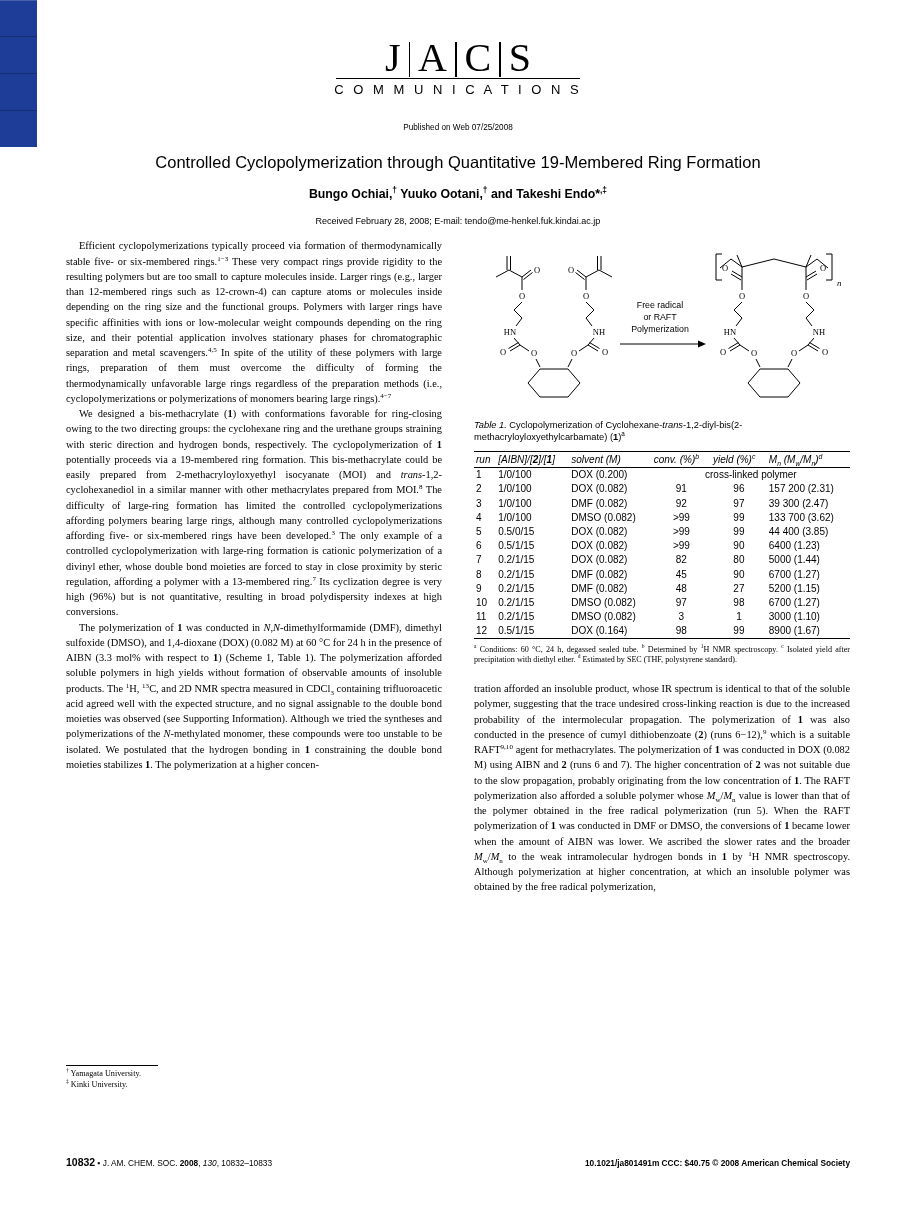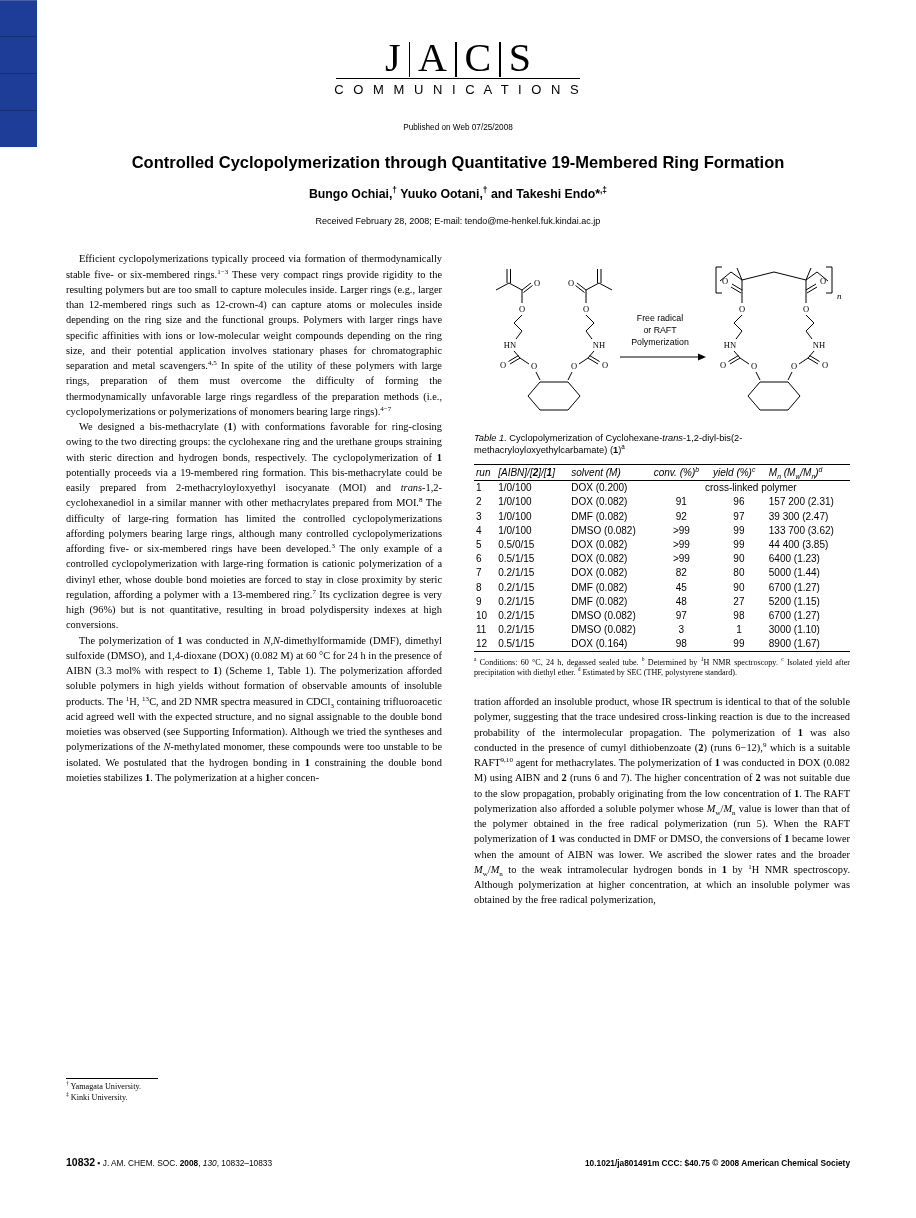--- a/index.html
+++ b/index.html
@@ -22,27 +22,27 @@
   .header { text-align:center; padding-top:40px; }
   .logo { display:inline-block; }
   .logo-row { display:flex; align-items:flex-end; justify-content:center; }
   .logo-letter { font-family:"Liberation Serif", serif; font-size:40px; line-height:0.92; padding:0 8px; }
   .logo-sep { width:1.5px; height:35px; background:#000; }
   .logo-rule { border-top:1.2px solid #000; margin:1px 2px 3px; }
   .communications { font-family:"Liberation Sans", sans-serif; font-size:13px; letter-spacing:3px; }
   .published { margin-top:25px; font-family:"Liberation Sans", sans-serif; font-size:8.2px; }
   .title {
     margin:20px auto 0; max-width:680px;
-    font-family:"Liberation Sans", sans-serif; font-weight:bold;
+    font-family:"Liberation Sans", sans-serif; font-weight:normal;
     font-size:16.5px; line-height:1.25;
   }
   .authors { margin-top:15px; font-family:"Liberation Sans", sans-serif; font-weight:bold; font-size:12.3px; }
   .affiliation { margin:10px auto 0; max-width:775px; font-style:italic; font-size:10.9px; line-height:14px; }
   .received { margin-top:15px; font-family:"Liberation Sans", sans-serif; font-size:9px; }
-  .columns { display:flex; gap:32px; padding:0 66px; margin-top:25px; }
+  .columns { display:flex; gap:32px; padding:0 66px; margin-top:12px; }
   .col { width:376px; display:flex; flex-direction:column; height:852px; }
   .body-p { margin:0; font-size:10.4px; line-height:15.25px; text-align:justify; }
   .body-p.indent { text-indent:13px; }
   sup, sub { font-size:68%; line-height:0; }
   .footnote-block { margin-top:auto; font-size:8.2px; line-height:10.5px; }
   .fn-rule { width:92px; border:none; border-top:0.8px solid #000; margin:0 0 3px 0; }
   .scheme-caption, .table-caption {
     font-family:"Liberation Sans", sans-serif; font-size:9.3px; line-height:11.6px; text-align:left;
   }
   .scheme-box { margin:8px 0 12px; }

